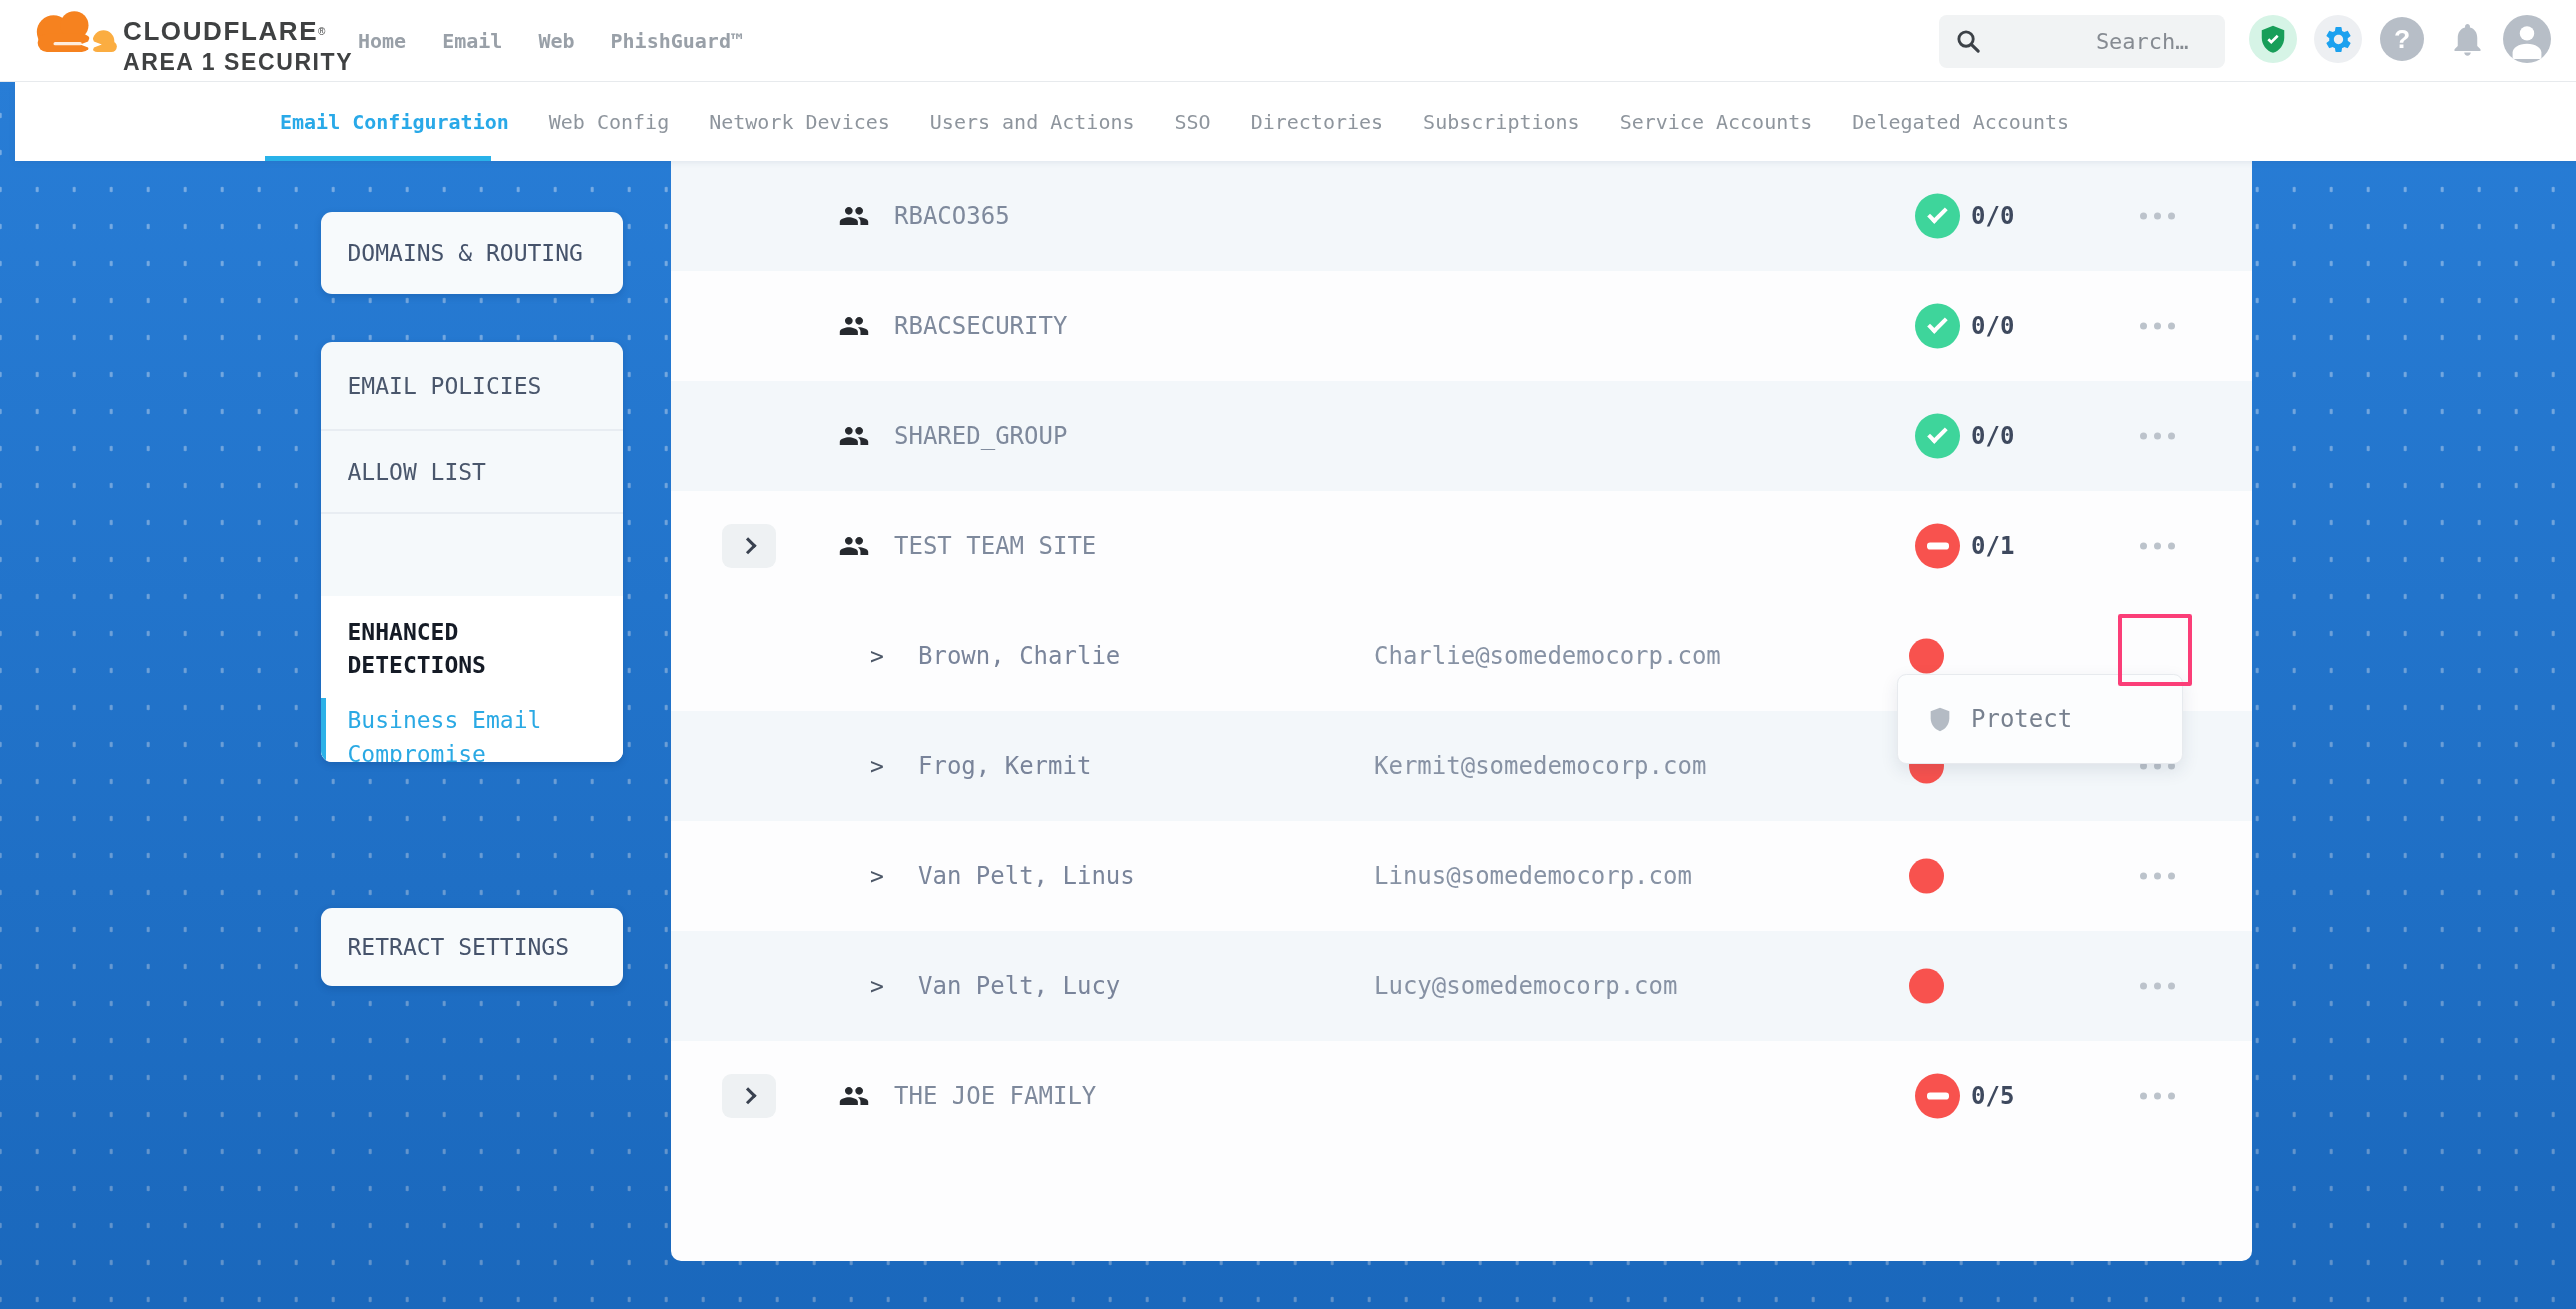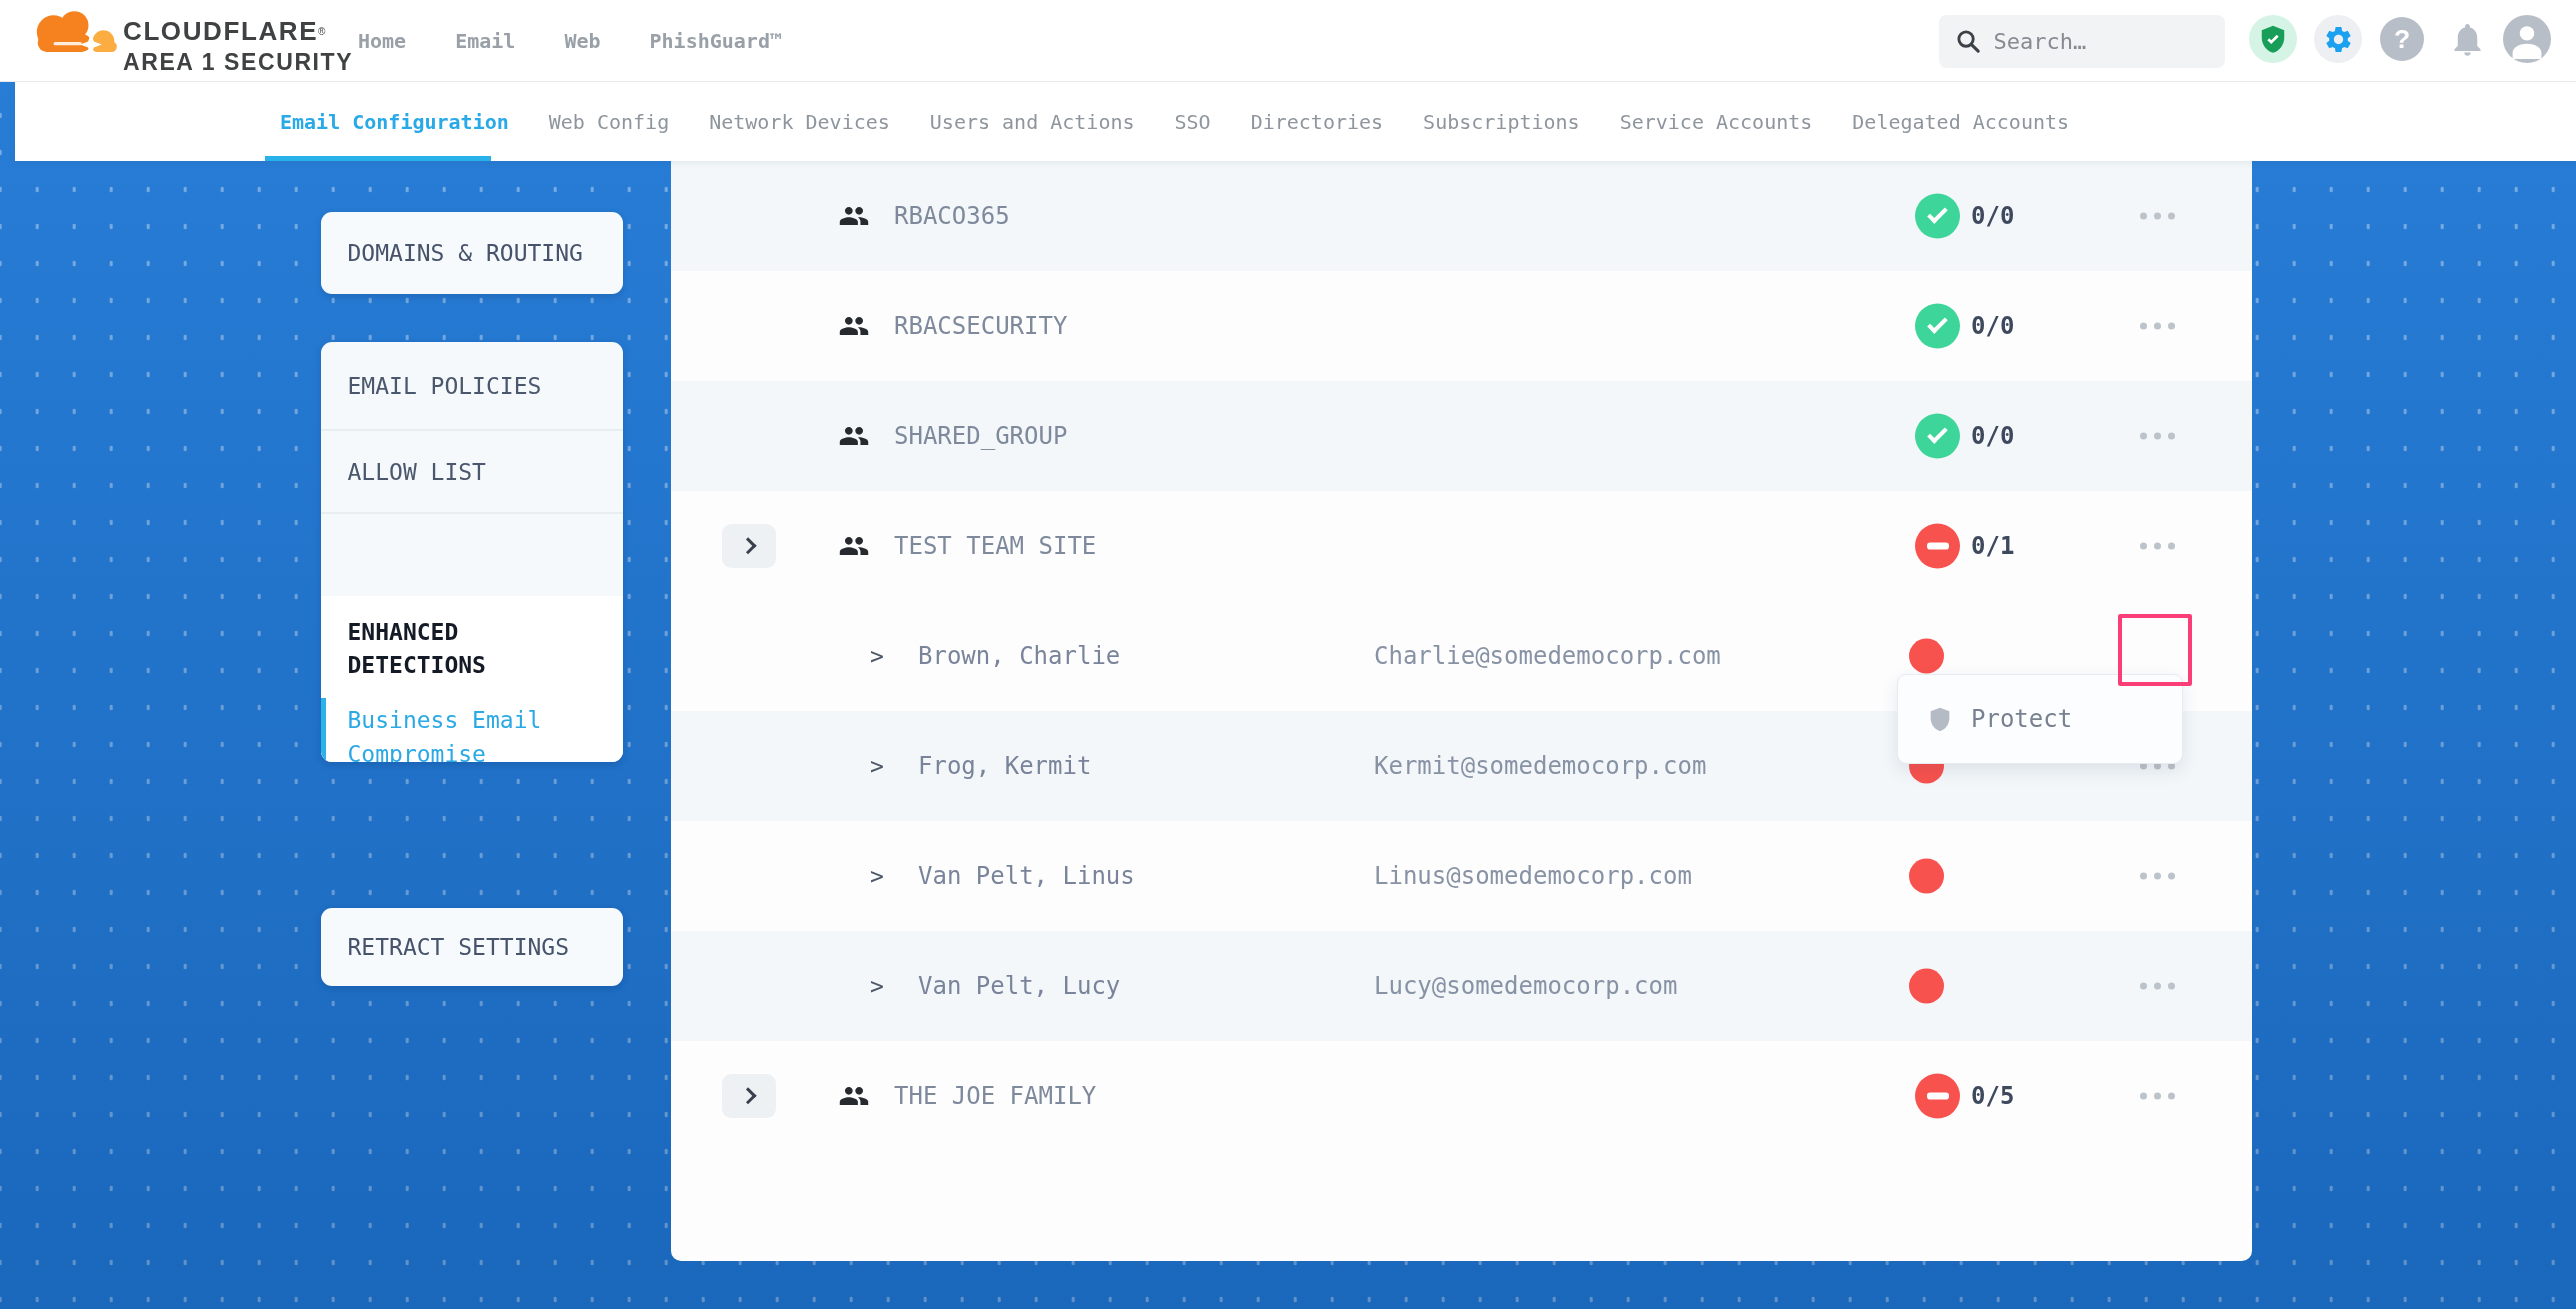--- a/index.html
+++ b/index.html
@@ -31,29 +31,29 @@
   
   .header {
     position:absolute; left:0; top:0; width:2576px; height:82px;
     background:#ffffff; z-index:10; border-bottom:1.6px solid #e7eaed;
   }
   .logo-svg { position:absolute; left:30px; top:7px; }
   .brand { position:absolute; left:123px; top:15.6px; font-family:"Liberation Sans", sans-serif; }
   .brand-name { font-size:26px; font-weight:bold; color:#3f4142; letter-spacing:1.6px; }
   .brand-mark { font-size:10px; vertical-align:super; color:#3f4142; }
   .brand-sub { font-size:23px; font-weight:bold; color:#3f4142; letter-spacing:1.6px; margin-top:2.3px; }
-  .top-nav { position:absolute; left:358px; top:0; height:82px; display:flex; align-items:center; gap:49px; }
+  .top-nav { position:absolute; left:358px; top:0; height:82px; display:flex; align-items:center; gap:36px; }
   .top-nav .navlink { font-size:20px; font-weight:bold; color:#99a0a8; cursor:pointer; }
   .search-box {
     position:absolute; left:1939px; top:15px; width:286px; height:53px;
     background:#f1f3f4; border-radius:7.8px; display:flex; align-items:center; padding-left:15.6px;
   }
   .search-box input {
     border:none; background:transparent; outline:none; margin-left:12.5px; width:195px;
-    font-family:"DejaVu Sans Mono", monospace; font-size:22px; color:#5f6368;
+    font-family:"DejaVu Sans Mono", monospace; font-size:22px; color:#5f6368;text-align:right;
   }
   .search-box input::placeholder { color:#868b92; }
   .hicon { position:absolute; top:15px; width:48px; height:48px; border-radius:50%;
            display:flex; align-items:center; justify-content:center; cursor:pointer; }
   .hicon.shield { left:2249px; background:#d6f4e6; }
   .hicon.gear   { left:2314px; background:#edeff2; }
   .hicon.help   { left:2378px; background:transparent; }
   .help-circle { width:44px; height:44px; border-radius:50%; background:#b7bec7; color:#ffffff;
                  font-size:26.5px; font-weight:bold; display:flex; align-items:center; justify-content:center;
                  font-family:"Liberation Sans", sans-serif; }

